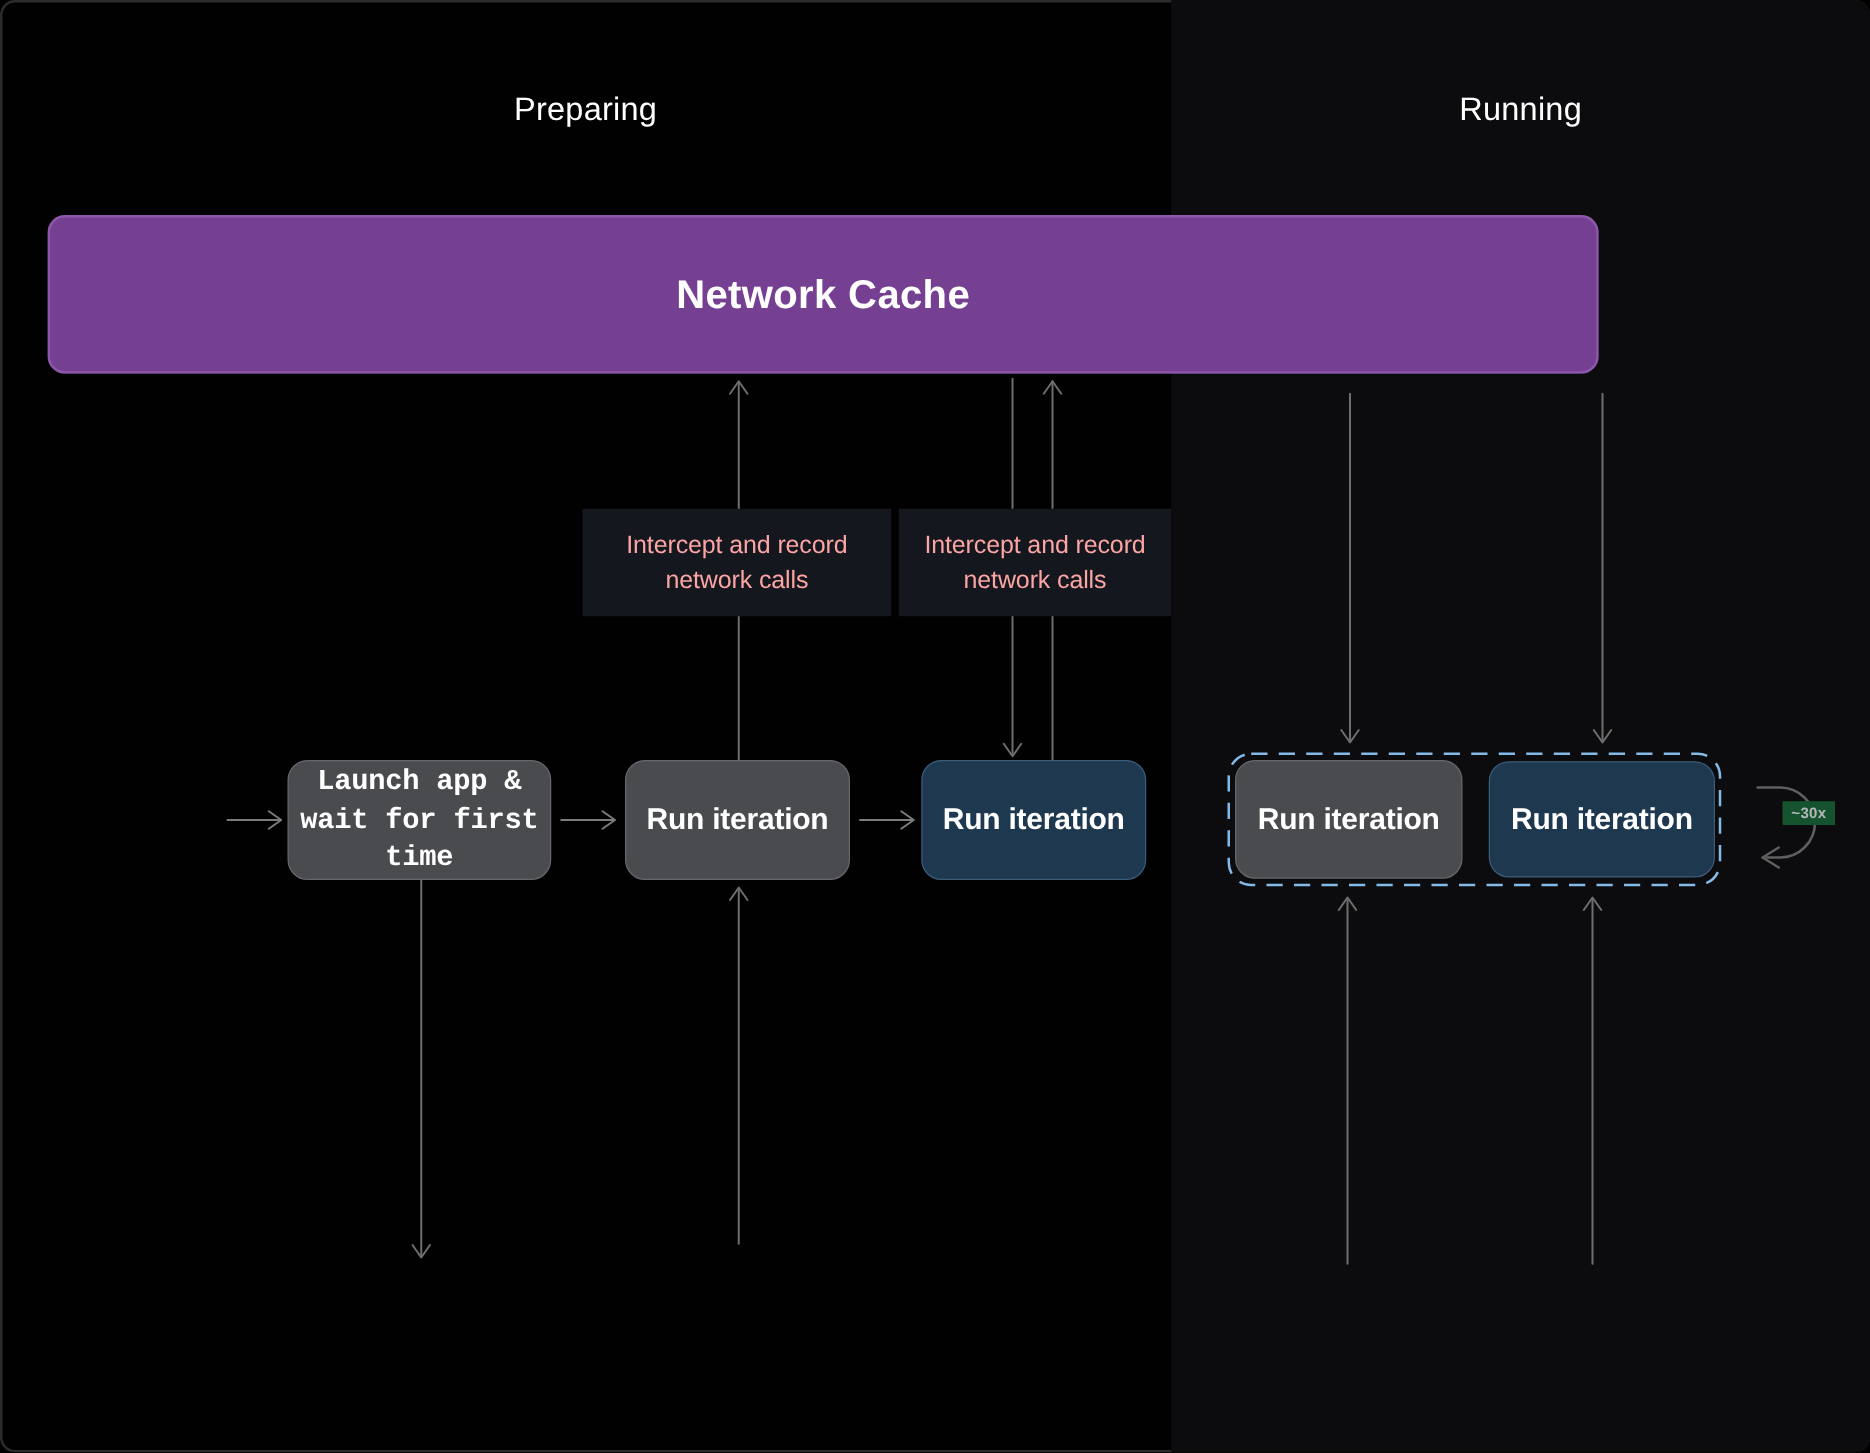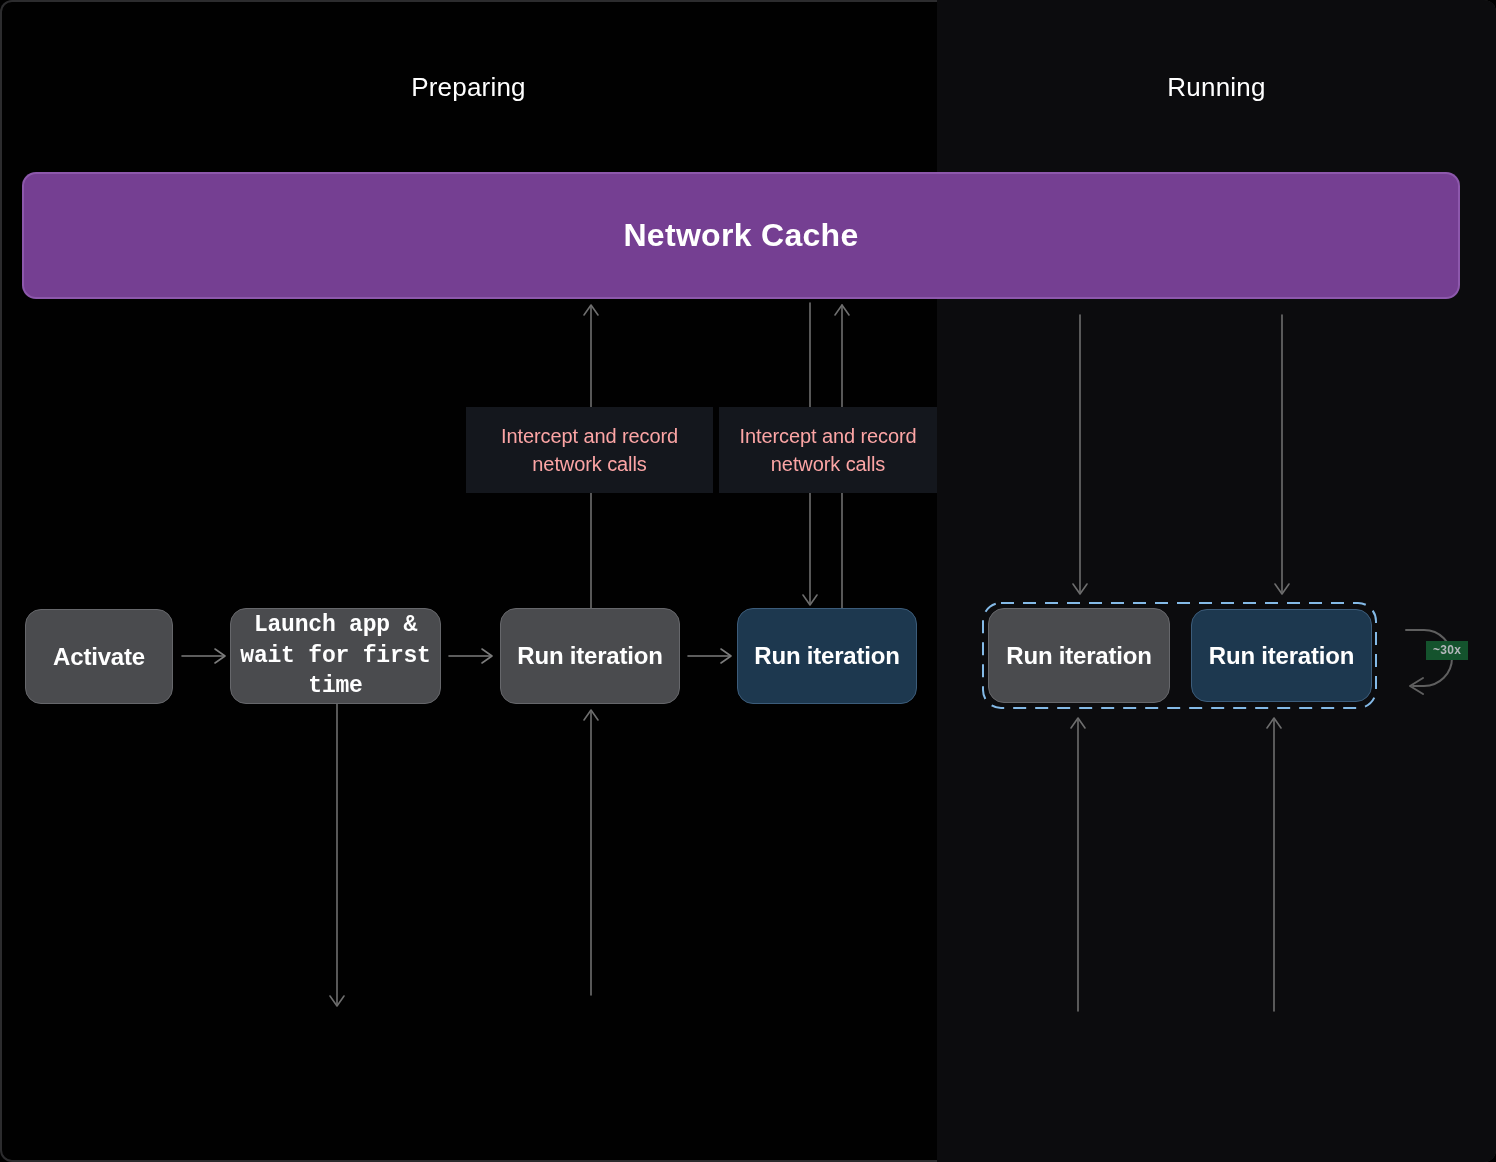--- a/index.html
+++ b/index.html
@@ -19,21 +19,21 @@
   .section-header{
     position:absolute;top:72px;height:30px;
     color:#ffffff;font-size:26px;font-weight:500;letter-spacing:.2px;
     text-align:center;line-height:30px;
   }
   #header-preparing{left:0;width:937px;}
   #header-running{left:937px;width:559px;}
   #arrow-layer{position:absolute;left:0;top:0;}
 
   .cache-bar{
-    position:absolute;left:22px;width:1438px;height:127px;
+    position:absolute;left:38px;width:1241px;height:127px;
     background:#753f92;
     border:2px solid rgba(170,120,205,.45);
     border-radius:14px;
     box-sizing:border-box;
     display:flex;align-items:center;justify-content:center;
     color:#ffffff;font-size:32px;font-weight:700;letter-spacing:.3px;
   }
   #network-cache{top:172px;}
   #disk-cache{top:1011px;height:128px;}
 
@@ -143,23 +143,20 @@
     <div>
       <span>Intercept and record</span>
       <span>network calls</span>
     </div>
   </div>
 
   <div id="network-cache" class="cache-bar">
     <span>Network Cache</span>
   </div>
 
-  <div id="node-activate" class="node node-gray">
-    <span>Activate</span>
-  </div>
   <div id="node-launch" class="node node-gray">
     <div>
       <span style="display:block">Launch app &amp;</span>
       <span style="display:block">wait for first time</span>
     </div>
   </div>
   <div id="node-run-prep-1" class="node node-gray">
     <span>Run iteration</span>
   </div>
   <div id="node-run-prep-2" class="node node-blue">

